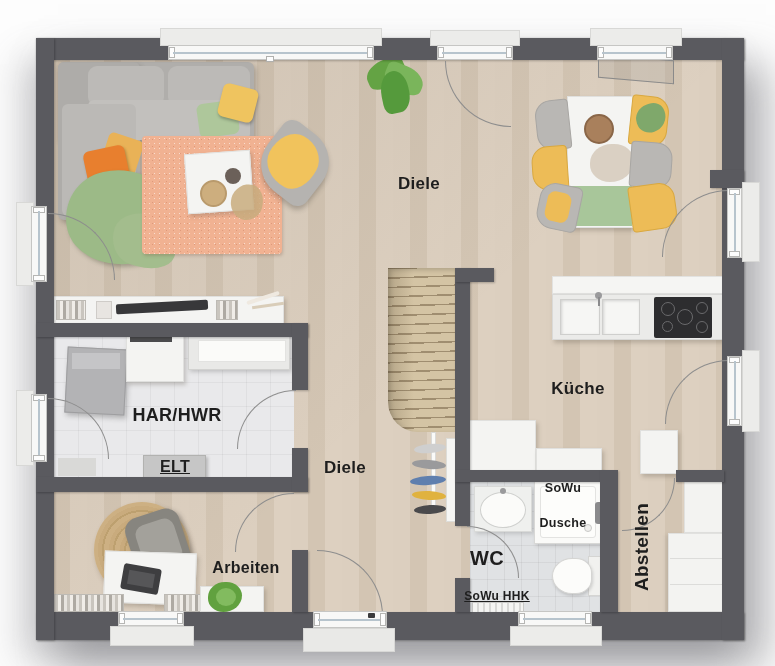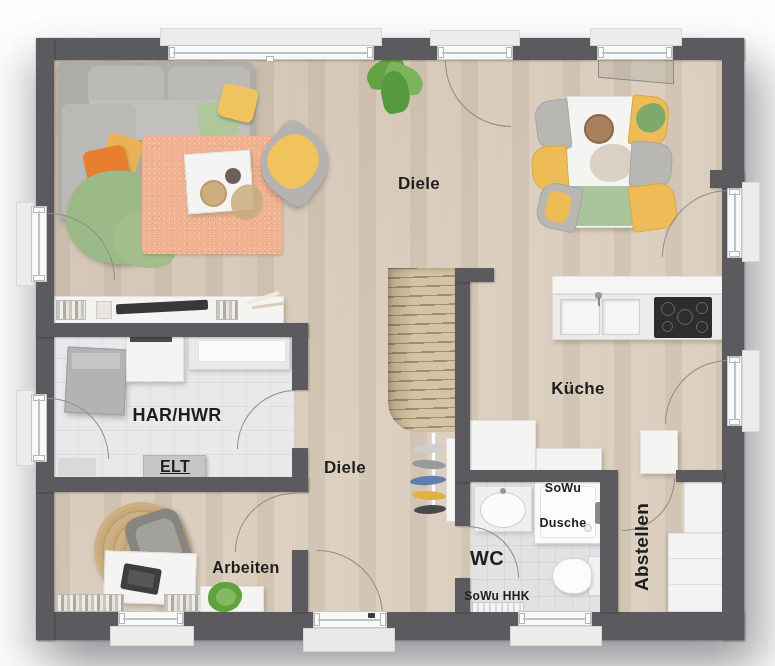--- a/index.html
+++ b/index.html
@@ -266,16 +266,16 @@
   <div class="lbl" style="left:578px;top:389px;font-size:17px;">Küche</div>
   <div class="lbl" style="left:177px;top:415px;font-size:18px;">HAR/HWR</div>
   <div class="lbl" style="left:175px;top:467px;font-size:16px;text-decoration:underline;">ELT</div>
   <div class="lbl" style="left:345px;top:468px;font-size:17px;">Diele</div>
   <div class="lbl" style="left:246px;top:568px;font-size:16px;">Arbeiten</div>
   <div class="lbl" style="left:487px;top:558px;font-size:20px;">WC</div>
   <div class="lbl center" style="left:563px;top:506px;font-size:12.5px;">
     <span style="display:block;">SoWu</span>
     <span style="display:block;margin-top:20px;">Dusche</span>
   </div>
-  <div class="lbl" style="left:497px;top:596px;font-size:12px;">SoWu HHK</div>
+  <div class="lbl" style="left:497px;top:596px;font-size:12px;text-decoration:underline;">SoWu HHK</div>
   <div class="lbl" style="left:642px;top:547px;font-size:19px;transform:translate(-50%,-50%) rotate(-90deg);">Abstellen</div>
 
 </div>
 
 </body></html>

